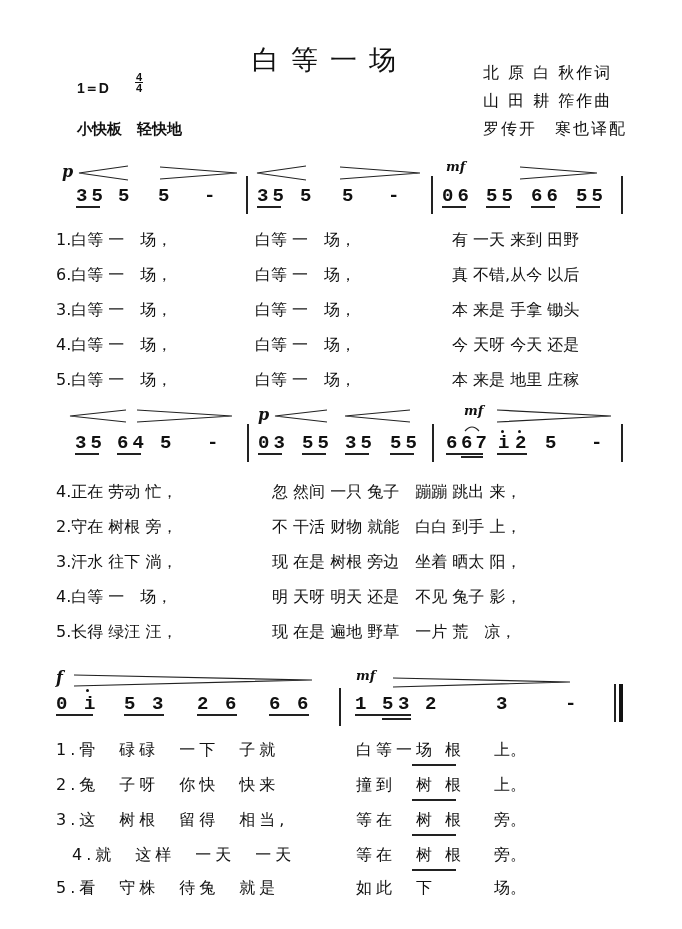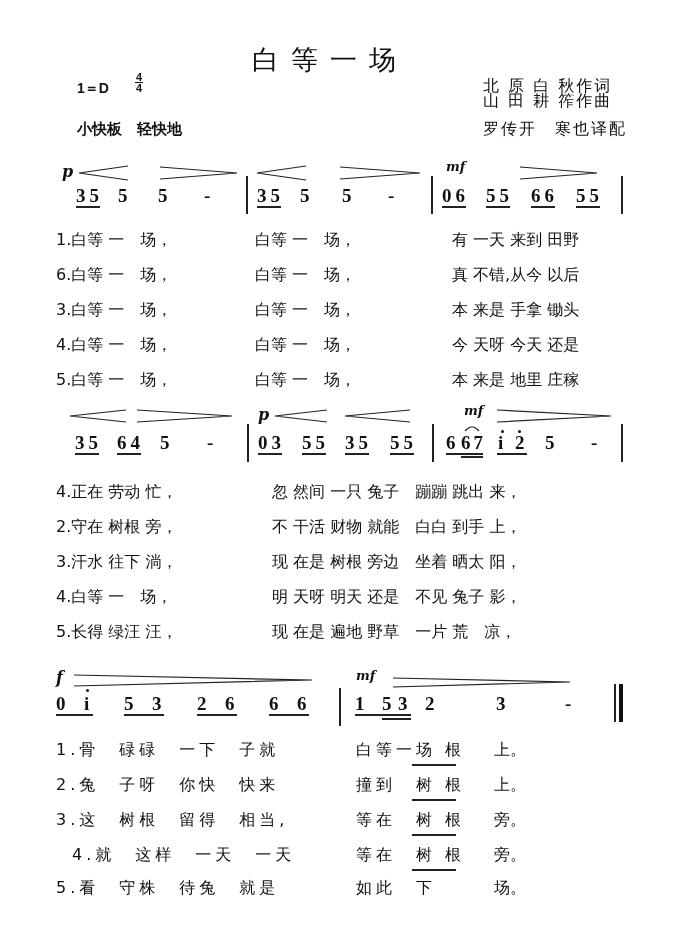--- a/index.html
+++ b/index.html
@@ -6,38 +6,38 @@
   body { width:682px; height:929px; position:relative; overflow:hidden; color:#111;
          font-family:"DejaVu Serif", serif; }
   .abs { position:absolute; white-space:nowrap; }
   .title { left:252px; top:42px; font-size:27px; letter-spacing:12px; font-weight:normal; }
   .key { left:77px; top:80px; font-family:"Liberation Sans", sans-serif; font-size:14px; font-weight:bold; }
   .meter { left:135px; top:72px; font-family:"Liberation Sans", sans-serif; font-size:11px; font-weight:bold; line-height:10px; text-align:center; }
   .tempo { left:77px; top:120px; font-family:"DejaVu Sans", sans-serif; font-size:15px; font-weight:bold; }
   .credit { left:483px; font-family:"DejaVu Sans", sans-serif; font-size:16px; letter-spacing:2px; }
   .dyn { font-family:"DejaVu Serif", serif; font-style:italic; font-weight:bold; font-size:16px; }
   .hair { position:absolute; }
-  .note { position:absolute; font-family:Liberation Serif, serif; font-weight:bold; font-size:19px; }
+  .note { position:absolute; font-family:Liberation Mono, monospace; font-weight:bold; font-size:19px; }
   .ul { position:absolute; height:1.5px; background:#222; }
   .bar { position:absolute; width:2px; background:#222; }
   .lyr { position:absolute; font-family:"DejaVu Sans", sans-serif; font-size:16px; white-space:pre; }
   .dot { position:absolute; width:3px; height:3px; background:#111; border-radius:50%; }
 </style>
 </head>
 <body>
 
 <div class="abs title">白等一场</div>
 <div class="abs key">1＝D</div>
 <div class="abs meter">
   <div>4</div>
   <div style="border-top:1px solid #111;width:8px;margin:0 auto;"></div>
   <div>4</div>
 </div>
 <div class="abs tempo">小快板　轻快地</div>
-<div class="abs credit" style="top:76px">北 原 白 秋作词</div>
+<div class="abs credit" style="top:63px">北 原 白 秋作词</div>
 <div class="abs credit" style="top:91px">山 田 耕 筰作曲</div>
 <div class="abs credit" style="top:119px">罗传开　寒也译配</div>
 
 <div class="abs dyn" style="left:62px;top:162px">p</div>
 <svg class="hair" style="left:0;top:0" width="682" height="929">
   <g stroke="#222" stroke-width="1.2" fill="none">
 
     <polyline points="128,166 79,173 128,180"></polyline>
     <polyline points="160,167 237,173 160,179"></polyline>
     <polyline points="306,166 257,173 306,180"></polyline>

